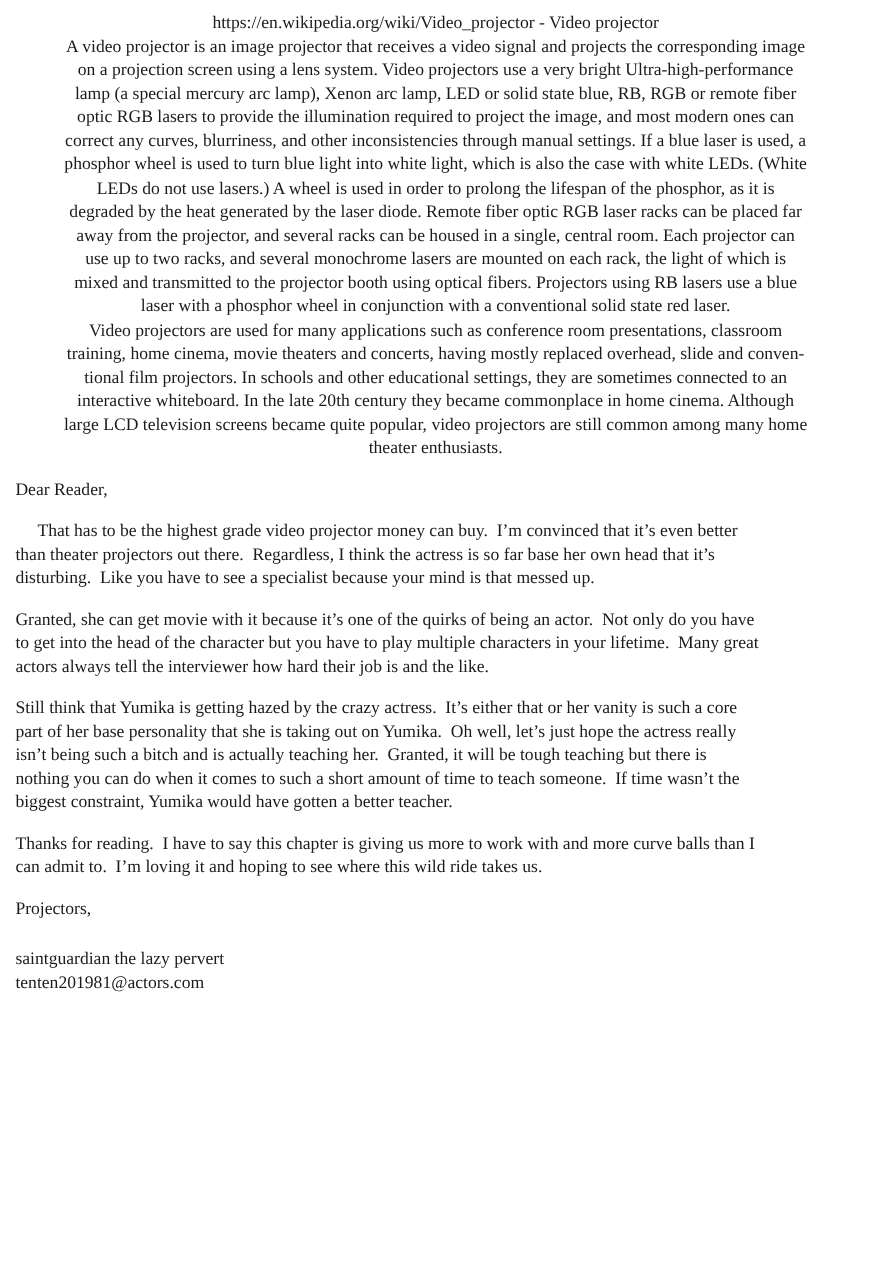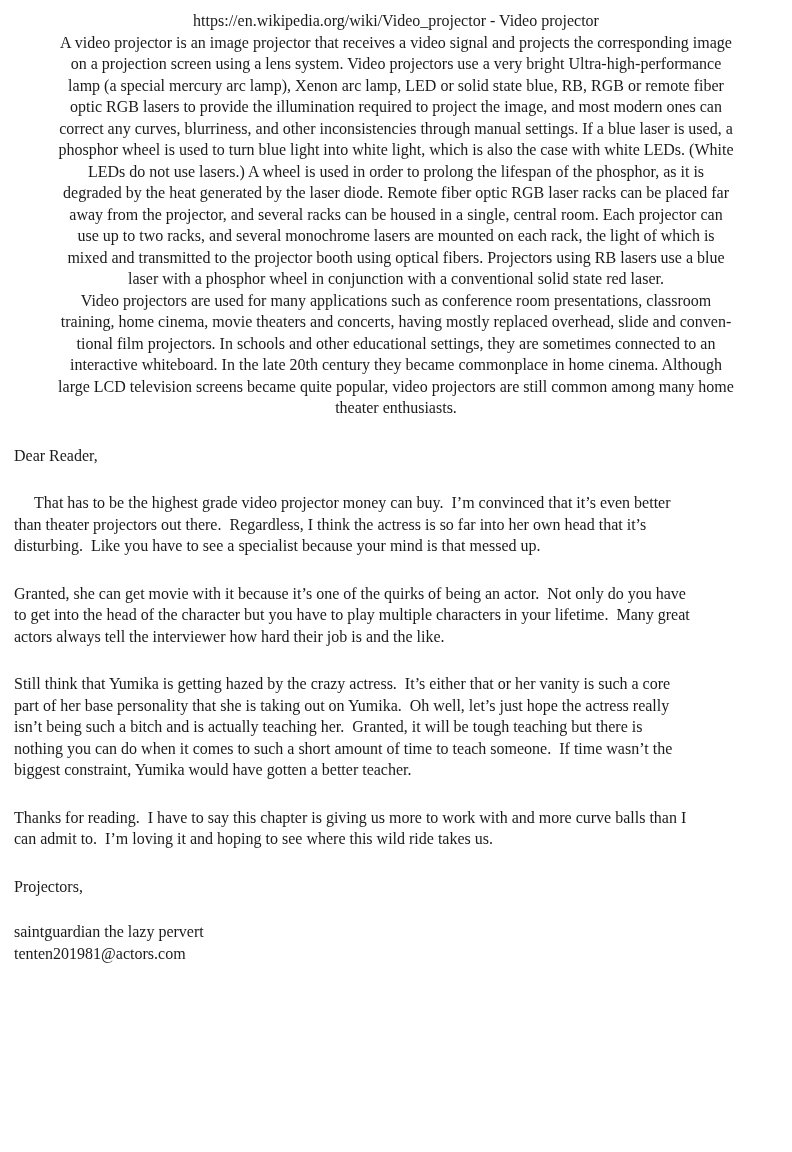--- a/index.html
+++ b/index.html
@@ -26,21 +26,21 @@
     }
     .article .title,
     .article p {
       margin: 0;
       white-space: pre-wrap;
     }
     .letter {
       text-align: left;
     }
     .letter p {
-      margin: 26px 0 0 0;
+      margin: 16px 0 0 0;
       white-space: pre-wrap;
     }
     .signature {
       margin-top: 24px;
     }
     .signature div {
       white-space: pre-wrap;
     }
   </style>
 </head>
@@ -67,21 +67,21 @@
 training, home cinema, movie theaters and concerts, having mostly replaced overhead, slide and conven-
 tional film projectors. In schools and other educational settings, they are sometimes connected to an
 interactive whiteboard. In the late 20th century they became commonplace in home cinema. Although
 large LCD television screens became quite popular, video projectors are still common among many home
 theater enthusiasts.</p>
     </div>
 
     <div class="letter">
       <p>Dear Reader,</p>
       <p>     That has to be the highest grade video projector money can buy.  I’m convinced that it’s even better
-than theater projectors out there.  Regardless, I think the actress is so far into her own head that it’s
+than theater projectors out there.  Regardless, I think the actress is so far base her own head that it’s
 disturbing.  Like you have to see a specialist because your mind is that messed up.</p>
       <p>Granted, she can get movie with it because it’s one of the quirks of being an actor.  Not only do you have
 to get into the head of the character but you have to play multiple characters in your lifetime.  Many great
 actors always tell the interviewer how hard their job is and the like.</p>
       <p>Still think that Yumika is getting hazed by the crazy actress.  It’s either that or her vanity is such a core
 part of her base personality that she is taking out on Yumika.  Oh well, let’s just hope the actress really
 isn’t being such a bitch and is actually teaching her.  Granted, it will be tough teaching but there is
 nothing you can do when it comes to such a short amount of time to teach someone.  If time wasn’t the
 biggest constraint, Yumika would have gotten a better teacher.</p>
       <p>Thanks for reading.  I have to say this chapter is giving us more to work with and more curve balls than I

